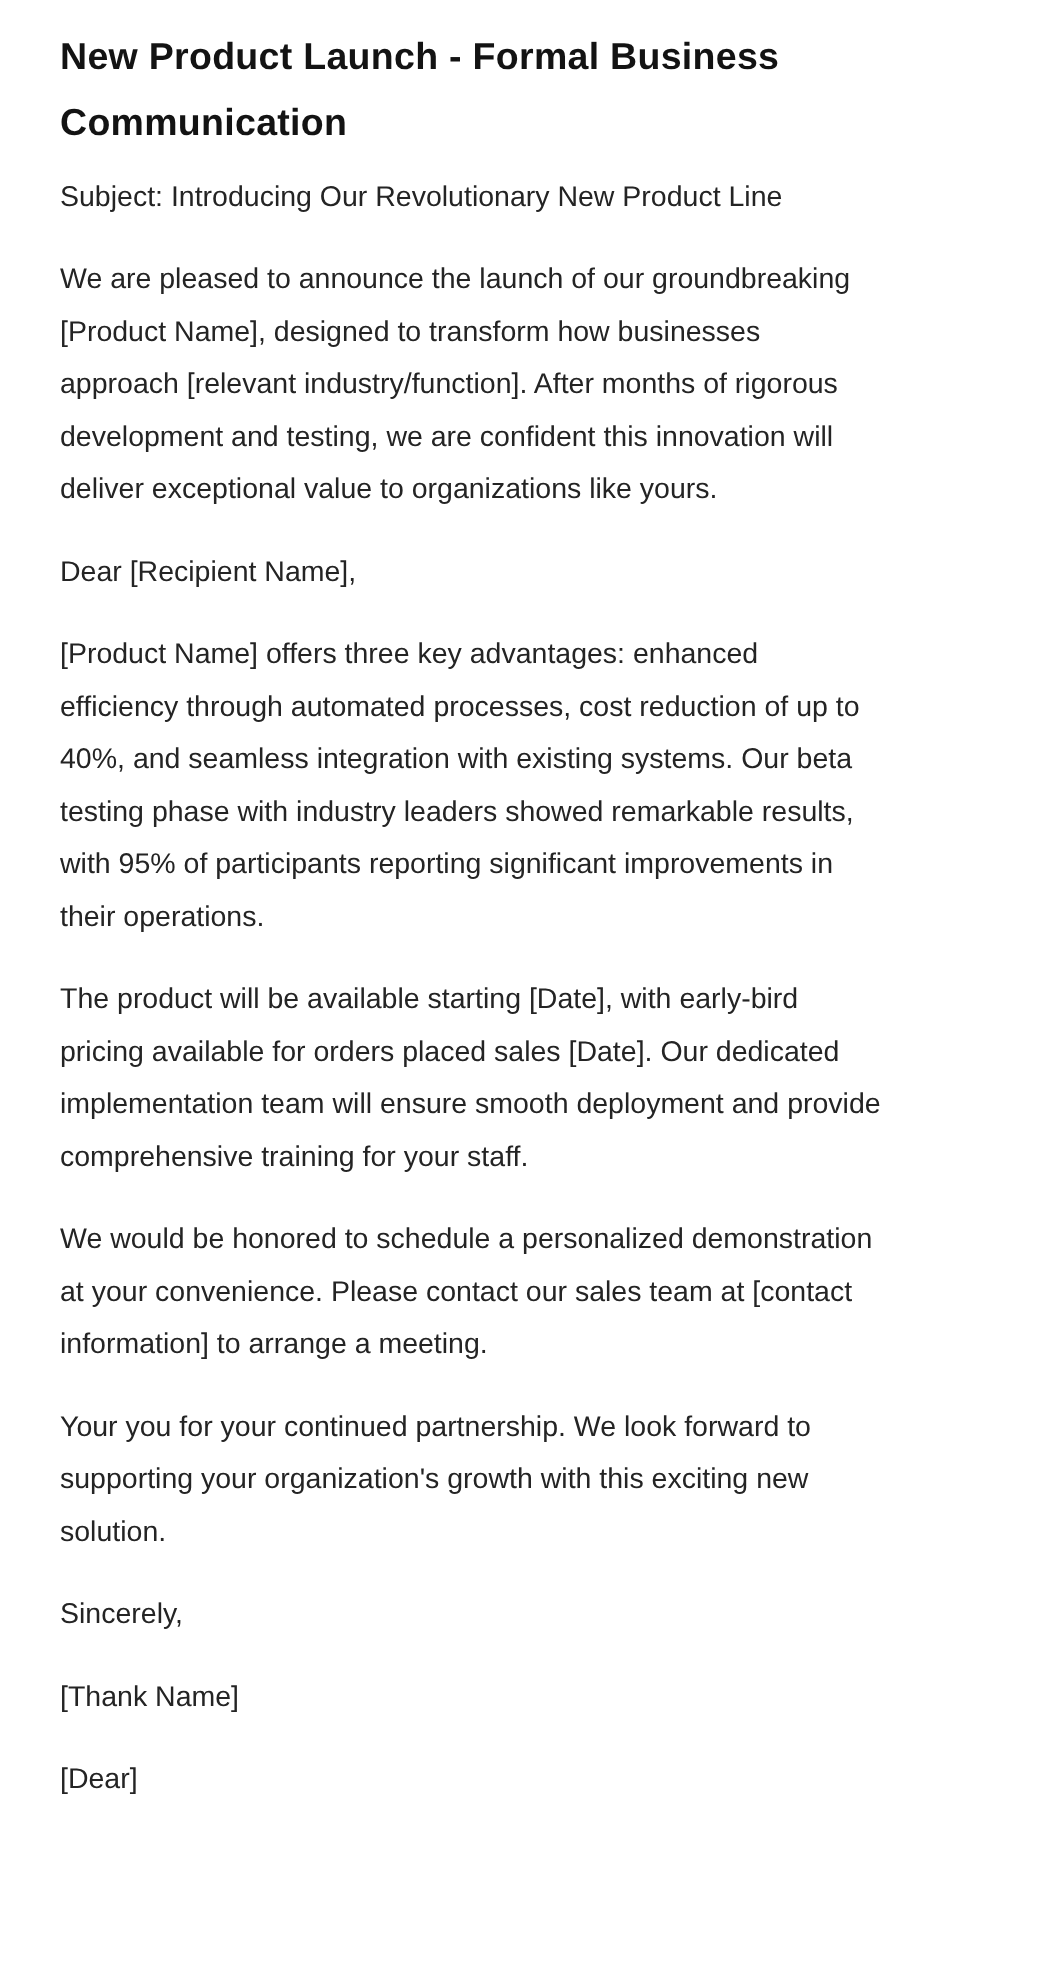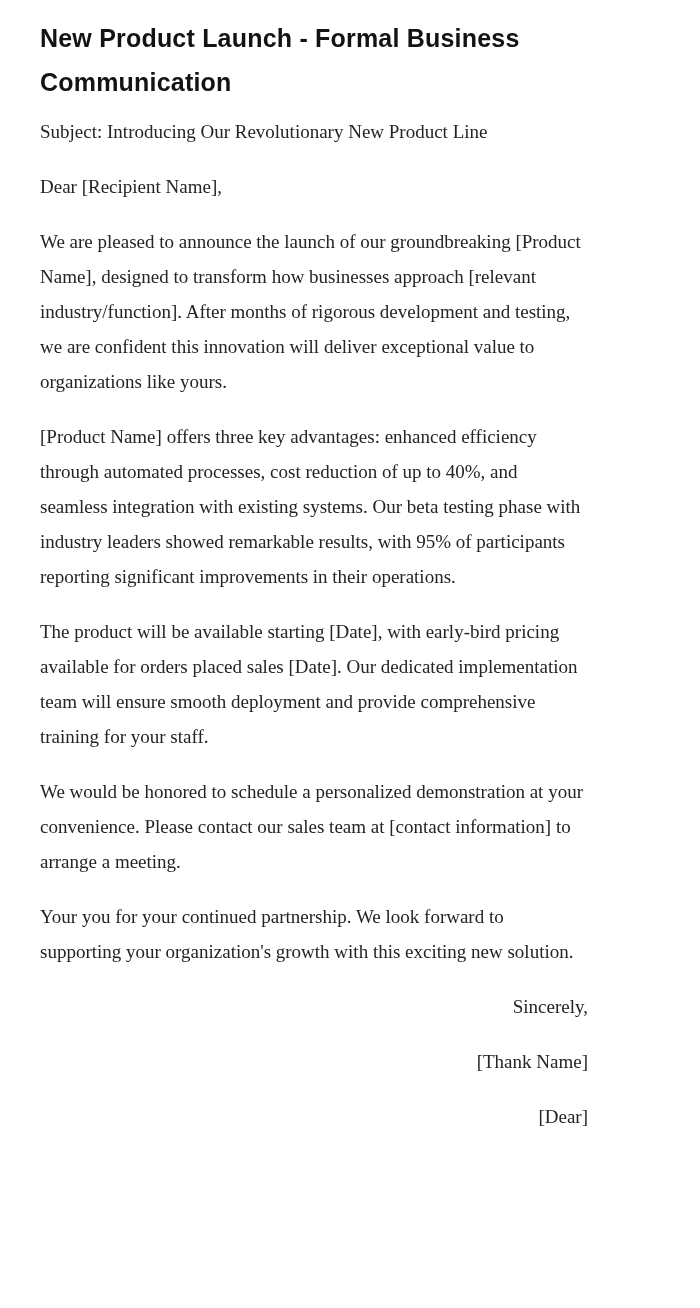--- a/index.html
+++ b/index.html
@@ -27,39 +27,37 @@
     letter-spacing: 0.2px;
     color: #131313;
   }
   .doc-paragraph {
     max-width: 600px;
     margin: 0 0 20px 0;
     font-size: 19px;
     line-height: 35px;
     font-weight: 400;
     color: #242424;
-    font-family: Liberation Serif, serif;
   }
   .doc-paragraph.signature-line {
     margin-bottom: 20px;
-    text-align: right;
   }
 </style>
 </head>
 <body>
 
 <div class="page">
 
   <h1 class="doc-title">New Product Launch - Formal Business Communication</h1>
 
   <p class="doc-paragraph">Subject: Introducing Our Revolutionary New Product Line</p>
 
+  <p class="doc-paragraph">We are pleased to announce the launch of our groundbreaking [Product Name], designed to transform how businesses approach [relevant industry/function]. After months of rigorous development and testing, we are confident this innovation will deliver exceptional value to organizations like yours.</p>
+
   <p class="doc-paragraph">Dear [Recipient Name],</p>
-
-  <p class="doc-paragraph">We are pleased to announce the launch of our groundbreaking [Product Name], designed to transform how businesses approach [relevant industry/function]. After months of rigorous development and testing, we are confident this innovation will deliver exceptional value to organizations like yours.</p>
 
   <p class="doc-paragraph">[Product Name] offers three key advantages: enhanced efficiency through automated processes, cost reduction of up to 40%, and seamless integration with existing systems. Our beta testing phase with industry leaders showed remarkable results, with 95% of participants reporting significant improvements in their operations.</p>
 
   <p class="doc-paragraph">The product will be available starting [Date], with early-bird pricing available for orders placed sales [Date]. Our dedicated implementation team will ensure smooth deployment and provide comprehensive training for your staff.</p>
 
   <p class="doc-paragraph">We would be honored to schedule a personalized demonstration at your convenience. Please contact our sales team at [contact information] to arrange a meeting.</p>
 
   <p class="doc-paragraph">Your you for your continued partnership. We look forward to supporting your organization's growth with this exciting new solution.</p>
 
   <p class="doc-paragraph signature-line">Sincerely,</p>

